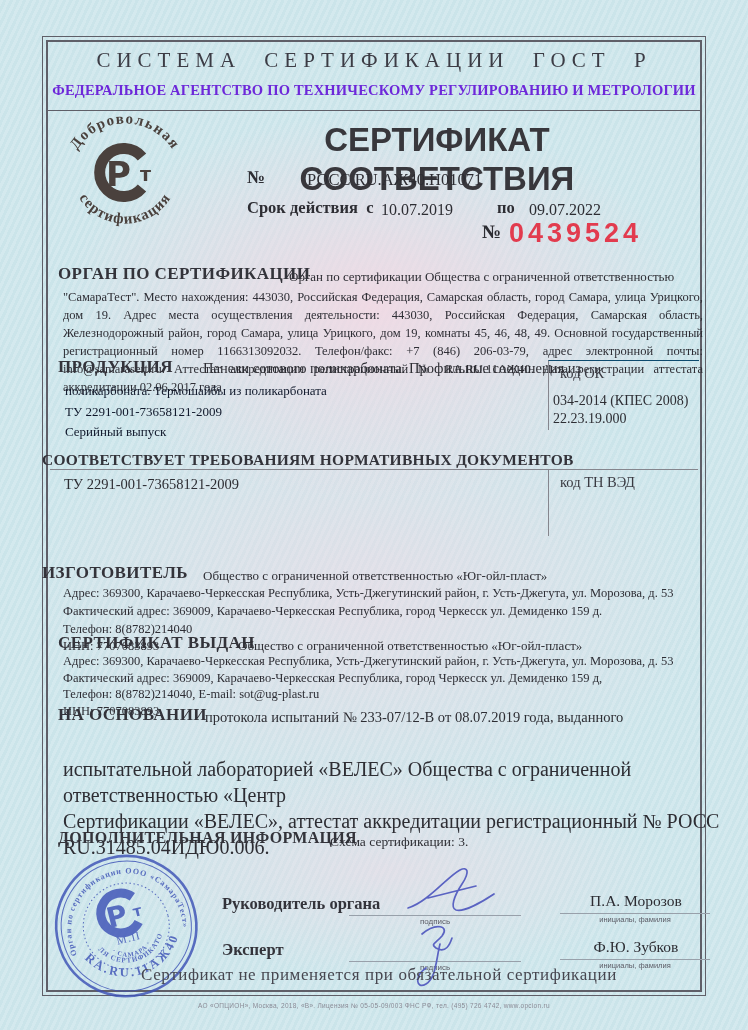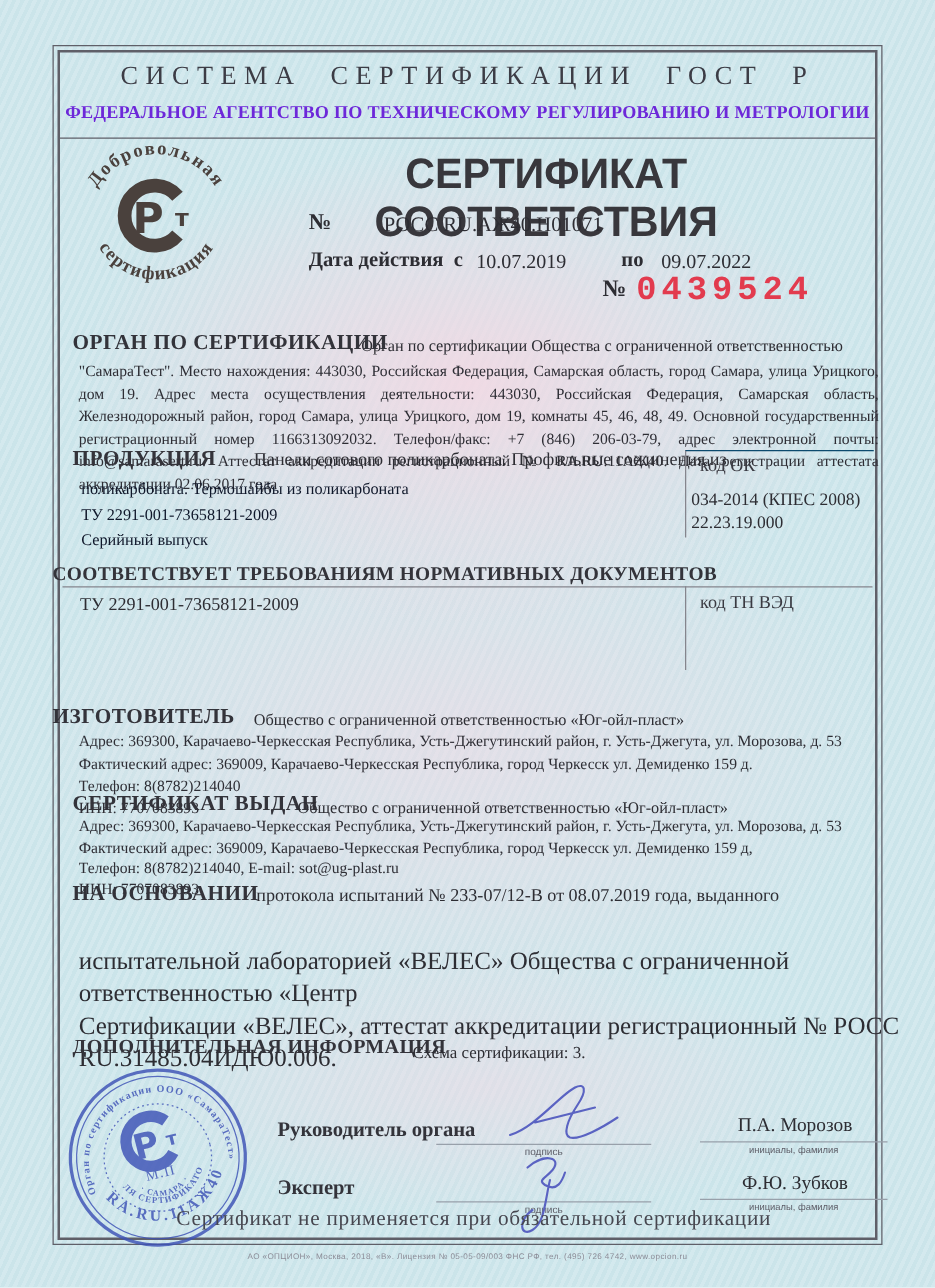--- a/index.html
+++ b/index.html
@@ -22,21 +22,21 @@
         color:#38373c;text-align:center;transform:scaleX(.97);transform-origin:center left;letter-spacing:0}
   .b{font-weight:bold}
   .h17{font-weight:bold;font-size:17px;letter-spacing:.4px;color:#33333a}
   .small-body{font-size:12.5px;line-height:1.44;color:#2e2e35}
   .mid-body{font-size:13px;line-height:1.58;color:#0f172a}
   [data-bind-lines]{white-space:pre-line}
   .pre{white-space:pre}
   .code-box-label{font-size:14.5px;color:#3a3a42}
   .sig-label{font-family:"Liberation Sans","DejaVu Sans",sans-serif;font-size:8px;color:#5c5c66;text-align:center}
   .sig-line{border-bottom:1px solid #98a0aa;height:0}
-  .red-num{font-family:Liberation Mono, monospace;font-weight:bold;font-size:27px;letter-spacing:4px;color:#e23b4e}
+  .red-num{font-family:Liberation Sans, sans-serif;font-weight:bold;font-size:27px;letter-spacing:4px;color:#e23b4e}
   .footer-in{font-size:17px;letter-spacing:.6px;text-align:center;color:#46464f}
   .footer-out{font-family:"Liberation Sans","DejaVu Sans",sans-serif;font-size:6.5px;text-align:center;color:#8b8b96;letter-spacing:.3px}
 </style>
 </head>
 <body>
 
 <div class="page">
 
   <div class="abs tint"></div>
   <div class="abs frame">
@@ -59,21 +59,21 @@
       <textPath href="#logoBottom" startOffset="50%" text-anchor="middle" data-bind="logo.arc_bottom">сертификация</textPath>
     </text>
     <path d="M 88 43 A 24 24 0 1 0 88 74" stroke="#4a413d" stroke-width="11" fill="none"></path>
     <text x="52" y="72" font-family="DejaVu Sans, sans-serif" font-weight="bold" font-size="34" fill="#4a413d" data-bind="logo.mark_p">Р</text>
     <text x="86" y="67" font-family="DejaVu Sans, sans-serif" font-weight="bold" font-size="19" fill="#4a413d" data-bind="logo.mark_t">т</text>
   </svg>
 
   <div class="abs doc-title" style="left:192px;top:120px;width:505px" data-bind="title_block.title">СЕРТИФИКАТ СООТВЕТСТВИЯ</div>
   <div class="abs b" style="left:247px;top:167px;font-size:18px" data-bind="title_block.number_label">№</div>
   <div class="abs" style="left:307px;top:170px;font-size:16.5px" data-bind="title_block.number_value">РОСС RU.АЖ40.Н01071</div>
-  <div class="abs b pre" style="left:247px;top:198px;font-size:16.5px" data-bind="title_block.validity_label">Дата действия  с</div>
+  <div class="abs b pre" style="left:247px;top:198px;font-size:16.5px" data-bind="title_block.validity_label">Срок действия  с</div>
   <div class="abs" style="left:381px;top:201px;font-size:16px" data-bind="title_block.valid_from">10.07.2019</div>
   <div class="abs b" style="left:497px;top:198px;font-size:16.5px" data-bind="title_block.to_label">по</div>
   <div class="abs" style="left:529px;top:201px;font-size:16px" data-bind="title_block.valid_to">09.07.2022</div>
   <div class="abs b" style="left:482px;top:221px;font-size:19px" data-bind="title_block.blank_number_label">№</div>
   <div class="abs red-num" style="left:509px;top:218px" data-bind="title_block.blank_number">0439524</div>
 
   <div class="abs" style="left:289px;top:269px;font-size:13px" data-bind="org.intro">Орган по сертификации Общества с ограниченной ответственностью</div>
   <div class="abs h17" style="left:58px;top:264px" data-bind="org.heading">ОРГАН ПО СЕРТИФИКАЦИИ</div>
   <div class="abs small-body" style="left:63px;top:288px;width:640px;text-align:justify" data-bind="org.body">"СамараТест". Место нахождения: 443030, Российская Федерация, Самарская область, город Самара, улица Урицкого, дом 19. Адрес места осуществления деятельности: 443030, Российская Федерация, Самарская область, Железнодорожный район, город Самара, улица Урицкого, дом 19, комнаты 45, 46, 48, 49. Основной государственный регистрационный номер 1166313092032. Телефон/факс: +7 (846) 206-03-79, адрес электронной почты: info@samarasert.ru. Аттестат аккредитации регистрационный № RA.RU.11АЖ40. Дата регистрации аттестата аккредитации 02.06.2017 года</div>
 

